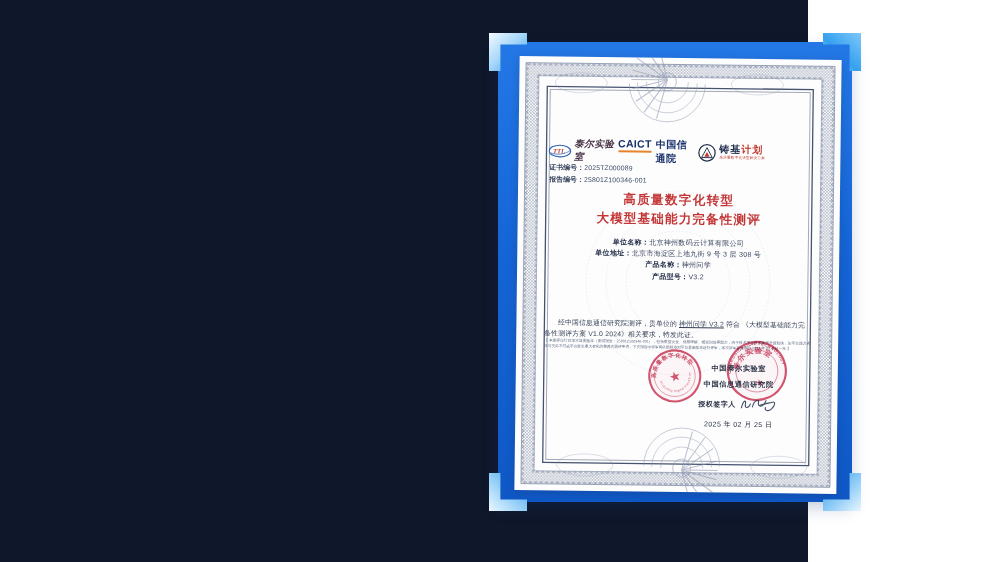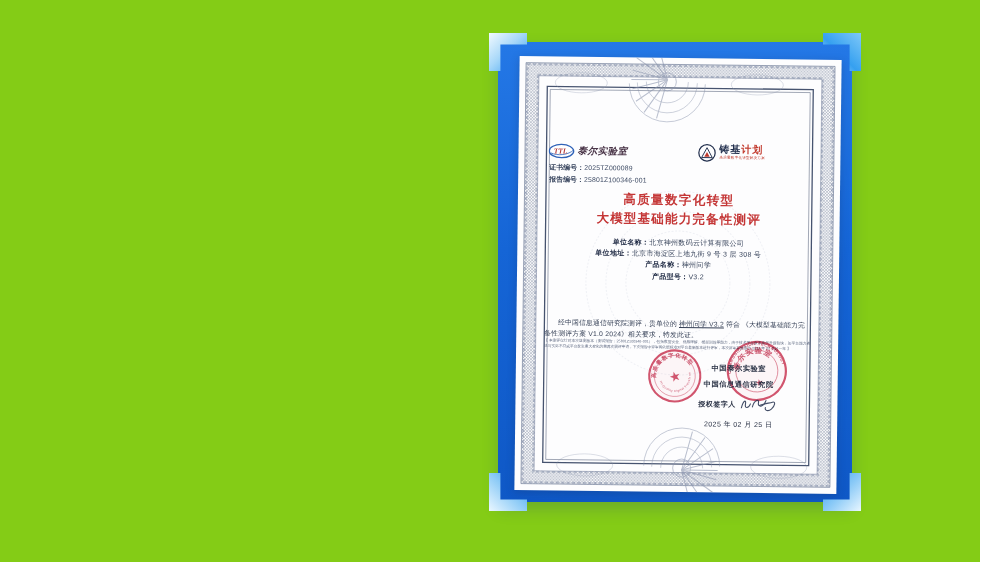--- a/index.html
+++ b/index.html
@@ -1,17 +1,17 @@
 <!DOCTYPE html>
 <html><head>
 <meta charset="utf-8">
 <style>
   html,body{margin:0;padding:0;}
   body{width:1000px;height:562px;background:#ffffff;font-family:"Liberation Sans","DejaVu Sans",sans-serif;overflow:hidden;}
-  .stage{position:relative;width:980px;height:562px;background:#84cc16;}
+  .stage{position:relative;width:808px;height:562px;background:#0f172a;}
 
   
   .frame{position:absolute;left:498px;top:42px;width:354px;height:460px;border-radius:4px;
     background:linear-gradient(180deg,#2478e6 0%,#1565d6 45%,#0f58c6 100%);
     box-shadow:0 7px 16px rgba(25,60,120,.22);}
   .bk{position:absolute;width:38px;height:38px;z-index:5;}
   .bk.tl{left:-9px;top:-9px;clip-path:polygon(0 0,100% 0,100% 30%,30% 30%,30% 100%,0 100%);
     background:linear-gradient(135deg,#f2faff 0%,#a8d8f9 45%,#2f9bef 100%);}
   .bk.tr{right:-9px;top:-9px;clip-path:polygon(0 0,100% 0,100% 100%,70% 100%,70% 30%,0 30%);
     background:linear-gradient(225deg,#7ec8f8 0%,#35a0f0 55%,#bfe4fd 100%);}
@@ -151,20 +151,24 @@
       <div class="content">
 
         <div class="logos">
           <div class="logo-tel">
             <svg width="27" height="17" viewBox="0 0 27 17">
               <ellipse cx="13" cy="8.5" rx="12.2" ry="6.6" fill="#ffffff" stroke="#2f62b8" stroke-width="1.3"></ellipse>
               <path d="M2.5,10.5 C9,13.5 20,12.5 25.5,7" fill="none" stroke="#2f62b8" stroke-width="0.8"></path>
               <text x="5.2" y="11" font-size="7.5" font-style="italic" font-weight="bold" fill="#b23a3a" font-family="'Liberation Serif',serif">TTL</text>
             </svg>
             <span class="tel-cn">泰尔实验室</span>
+          </div>
+          <div class="logo-caict">
+            <span class="caict-abbr">CAICT</span>
+            <span class="caict-name">中国信通院</span>
           </div>
           <div class="logo-zhuji">
             <svg width="19" height="19" viewBox="0 0 20 20">
               <circle cx="10" cy="10" r="8.6" fill="none" stroke="#23304e" stroke-width="1.3"></circle>
               <path d="M10,4.6 L15.6,15 H4.4 Z" fill="none" stroke="#23304e" stroke-width="1"></path>
               <path d="M10,9 L12.8,14.2 H7.2 Z" fill="#c0392b"></path>
             </svg>
             <div class="zhuji-text">
               <div class="zhuji-main">
                 <span class="zhuji-dark">铸基</span><span class="zhuji-red">计划</span>

